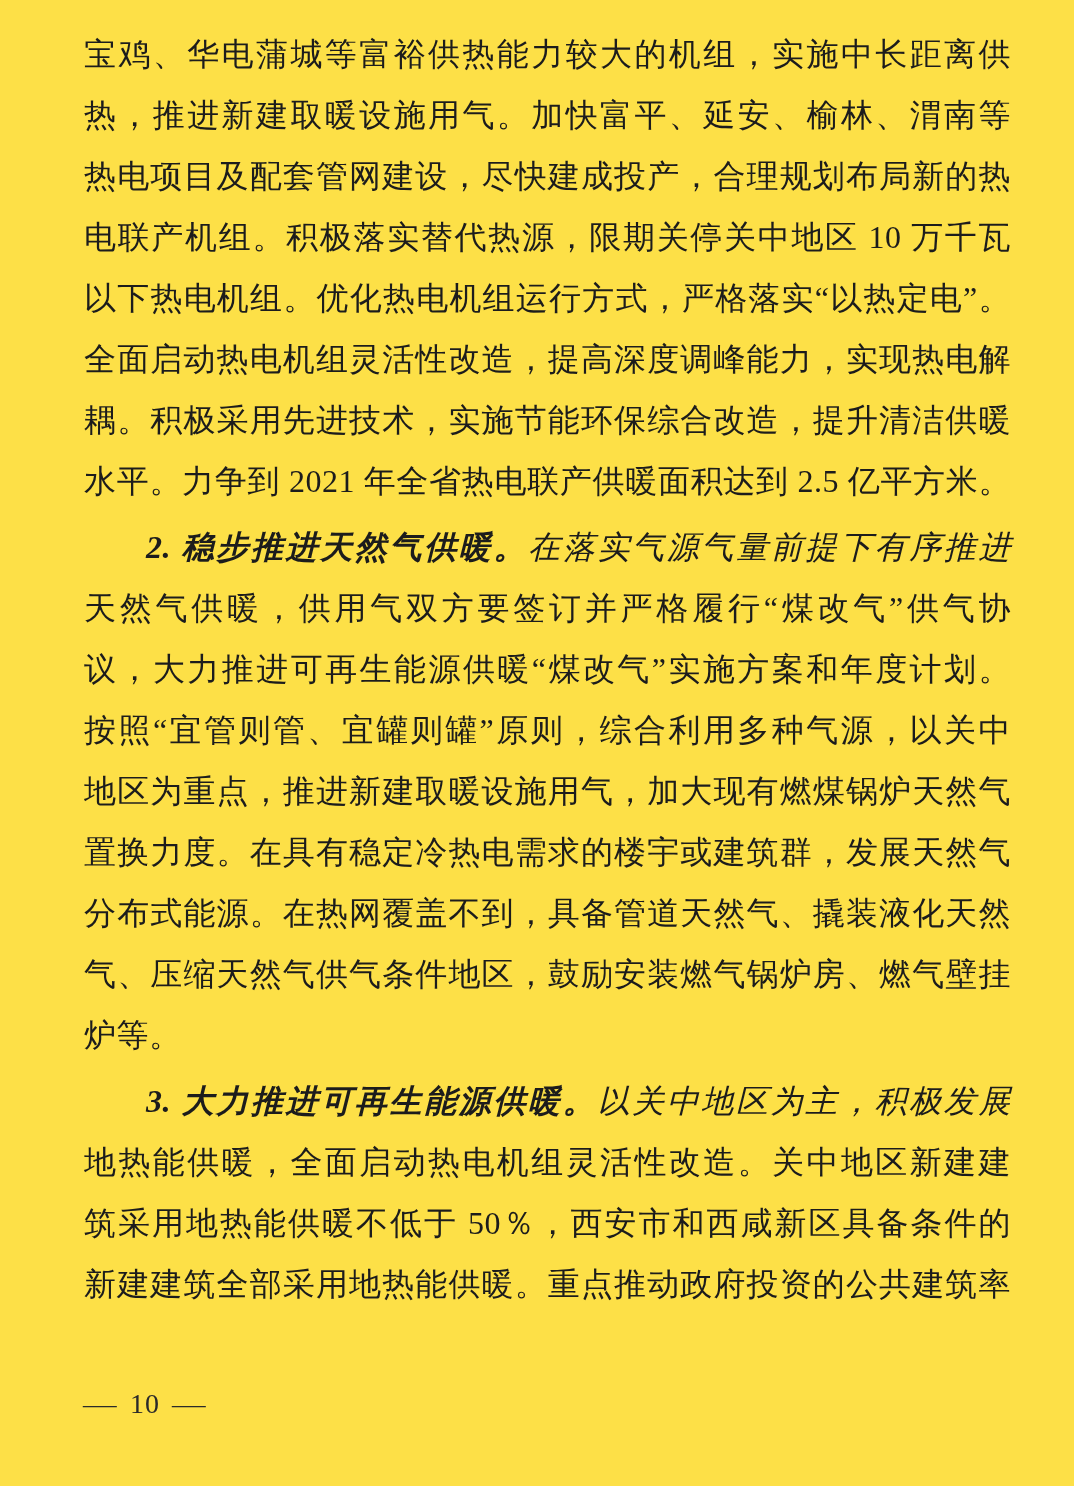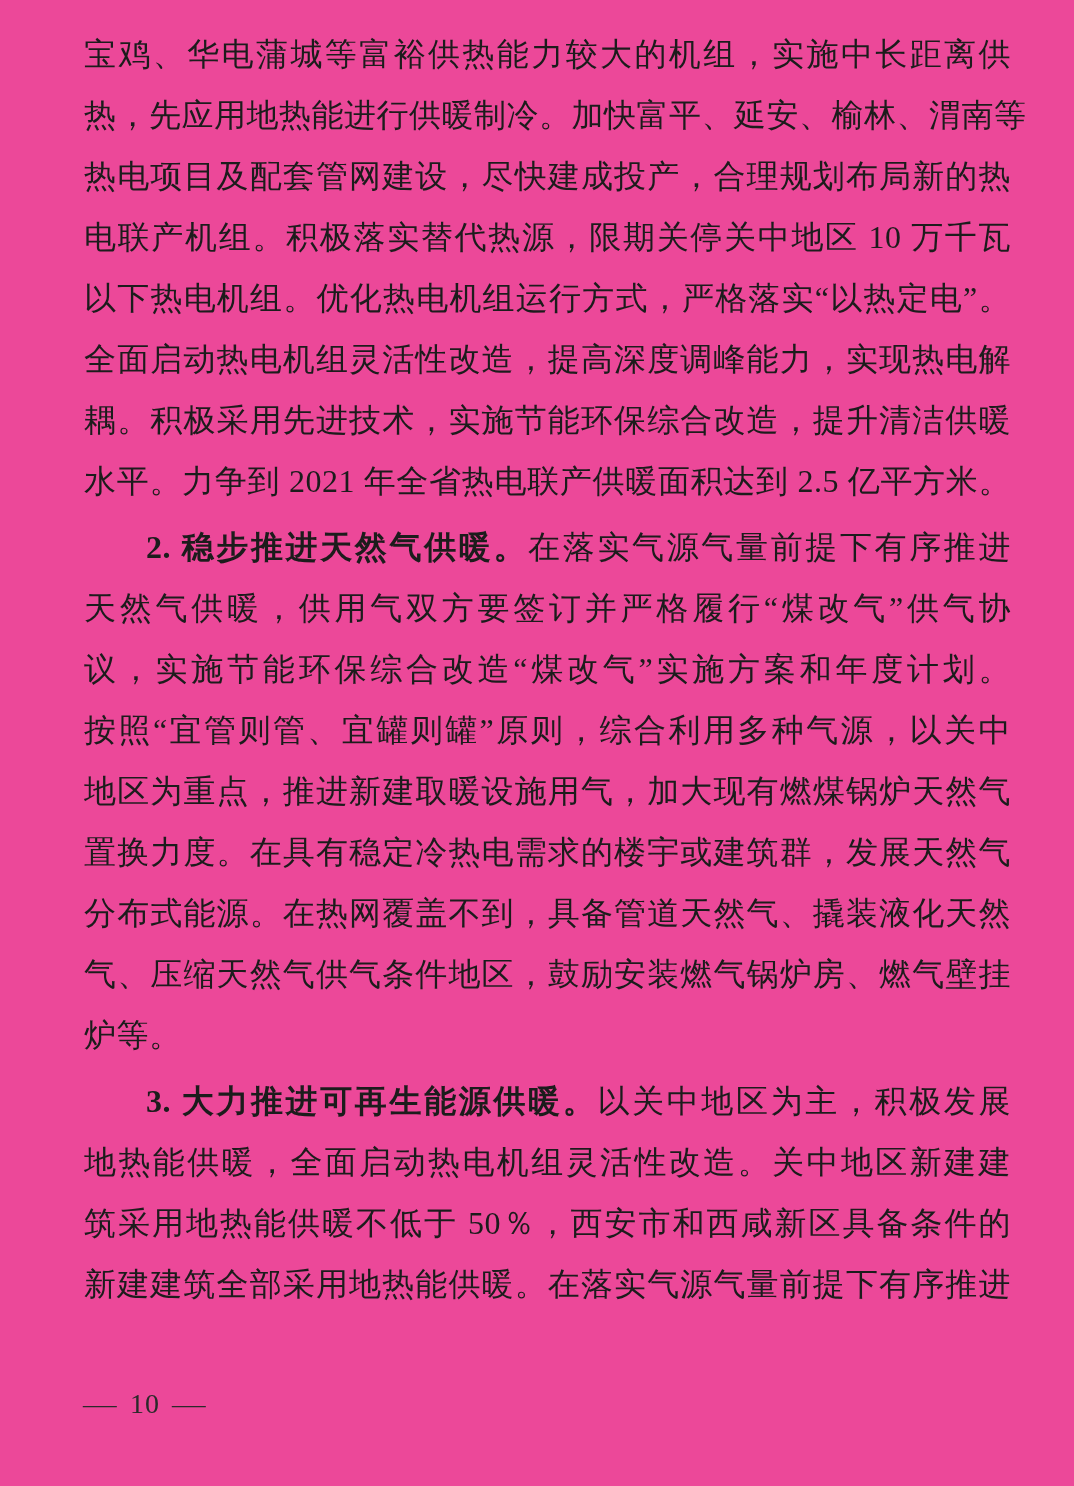--- a/index.html
+++ b/index.html
@@ -12,21 +12,21 @@
   body {
     background: #fbfbf8;
     font-family: "Liberation Serif", "DejaVu Serif", serif;
     color: #1c1c1c;
     -webkit-font-smoothing: antialiased;
   }
   .page {
     position: relative;
     width: 1074px;
     height: 1486px;
-    background: #ec4899;
+    background: #fde047;
   }
   .text-block {
     position: absolute;
     left: 84px;
     top: 24px;
     width: 927px;
   }
   .paragraph { margin: 0; }
   .paragraph + .paragraph { margin-top: 5px; }
   .line {
@@ -38,20 +38,21 @@
     text-align-last: justify;
     letter-spacing: 0.5px;
     color: #1c1c1c;
   }
   .line.no-justify {
     text-align: right;
     text-align-last: left;
   }
   .line.indent {
     text-indent: 62px;
+    font-style: italic;
   }
   .seg-bold {
     font-weight: bold;
   }
   .footer {
     position: absolute;
     left: 86px;
     top: 1388px;
     display: flex;
     align-items: center;
@@ -63,44 +64,44 @@
   .footer .dash { transform: scaleX(1.2); display: inline-block; }
 </style>
 </head>
 <body>
 
 <div class="page">
 
   <div class="text-block">
       <div class="paragraph">
         <div class="line"><span class="seg">宝鸡、华电蒲城等富裕供热能力较大的机组，实施中长距离供</span></div>
-        <div class="line"><span class="seg">热，先应用地热能进行供暖制冷。加快富平、延安、榆林、渭南等</span></div>
+        <div class="line"><span class="seg">热，推进新建取暖设施用气。加快富平、延安、榆林、渭南等</span></div>
         <div class="line"><span class="seg">热电项目及配套管网建设，尽快建成投产，合理规划布局新的热</span></div>
         <div class="line"><span class="seg">电联产机组。积极落实替代热源，限期关停关中地区 10 万千瓦</span></div>
         <div class="line"><span class="seg">以下热电机组。优化热电机组运行方式，严格落实“以热定电”。</span></div>
         <div class="line"><span class="seg">全面启动热电机组灵活性改造，提高深度调峰能力，实现热电解</span></div>
         <div class="line"><span class="seg">耦。积极采用先进技术，实施节能环保综合改造，提升清洁供暖</span></div>
         <div class="line"><span class="seg">水平。力争到 2021 年全省热电联产供暖面积达到 2.5 亿平方米。</span></div>
       </div>
       <div class="paragraph">
         <div class="line indent"><span class="seg-bold">2. 稳步推进天然气供暖。</span><span class="seg">在落实气源气量前提下有序推进</span></div>
         <div class="line"><span class="seg">天然气供暖，供用气双方要签订并严格履行“煤改气”供气协</span></div>
-        <div class="line"><span class="seg">议，实施节能环保综合改造“煤改气”实施方案和年度计划。</span></div>
+        <div class="line"><span class="seg">议，大力推进可再生能源供暖“煤改气”实施方案和年度计划。</span></div>
         <div class="line"><span class="seg">按照“宜管则管、宜罐则罐”原则，综合利用多种气源，以关中</span></div>
         <div class="line"><span class="seg">地区为重点，推进新建取暖设施用气，加大现有燃煤锅炉天然气</span></div>
         <div class="line"><span class="seg">置换力度。在具有稳定冷热电需求的楼宇或建筑群，发展天然气</span></div>
         <div class="line"><span class="seg">分布式能源。在热网覆盖不到，具备管道天然气、撬装液化天然</span></div>
         <div class="line"><span class="seg">气、压缩天然气供气条件地区，鼓励安装燃气锅炉房、燃气壁挂</span></div>
         <div class="line no-justify"><span class="seg">炉等。</span></div>
       </div>
       <div class="paragraph">
         <div class="line indent"><span class="seg-bold">3. 大力推进可再生能源供暖。</span><span class="seg">以关中地区为主，积极发展</span></div>
         <div class="line"><span class="seg">地热能供暖，全面启动热电机组灵活性改造。关中地区新建建</span></div>
         <div class="line"><span class="seg">筑采用地热能供暖不低于 50％，西安市和西咸新区具备条件的</span></div>
-        <div class="line"><span class="seg">新建建筑全部采用地热能供暖。在落实气源气量前提下有序推进</span></div>
+        <div class="line"><span class="seg">新建建筑全部采用地热能供暖。重点推动政府投资的公共建筑率</span></div>
       </div>
     </div>
 
   <div class="footer">
     <span class="dash">—</span>
     <span>10</span>
     <span class="dash">—</span>
   </div>
 
 </div>

